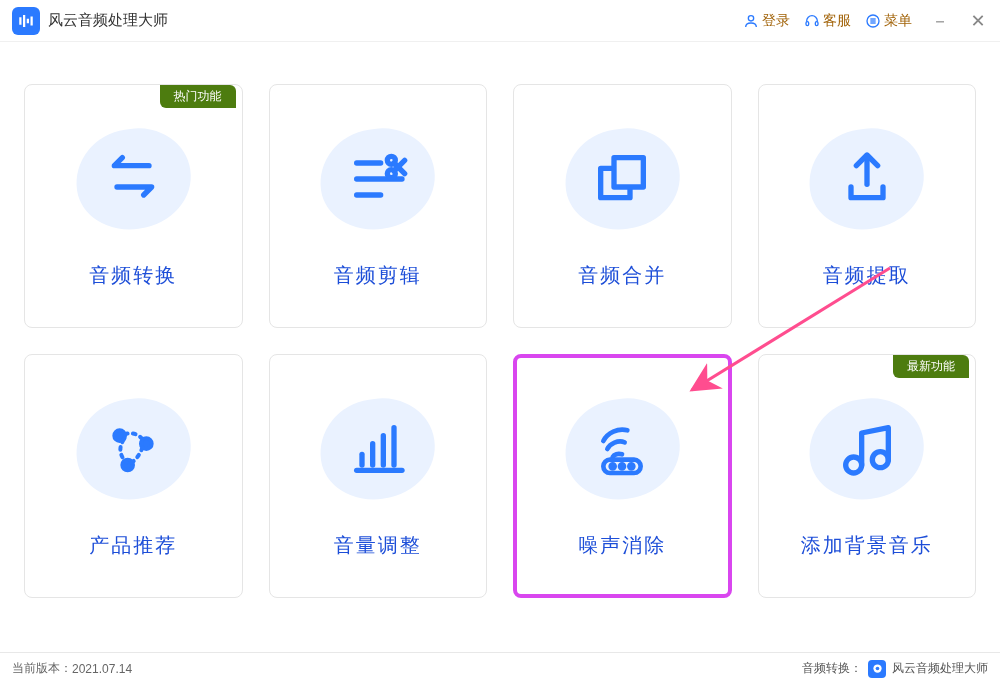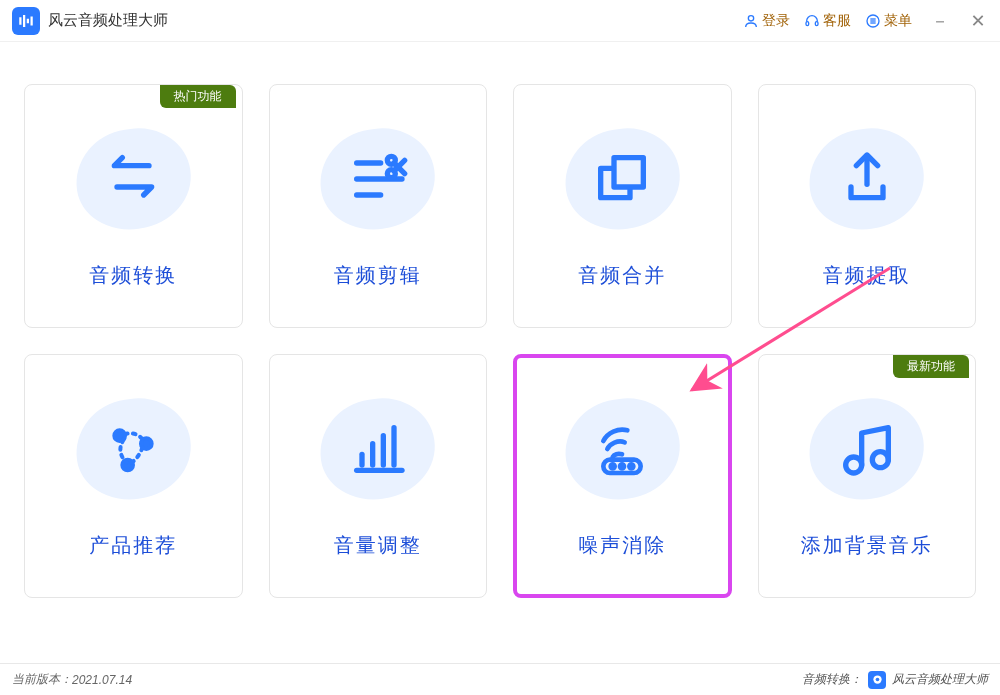--- a/index.html
+++ b/index.html
@@ -101,31 +101,30 @@
       transform: rotate(-8deg);
     }
     .card-icon { position: relative; z-index: 1; }
     .card-label {
       font-size: 20px;
       color: #1d4ed8;
       letter-spacing: 2px;
     }
     .footer {
       position: absolute;
-      bottom: 0;
+      bottom: 11px;
       left: 0;
       right: 0;
       height: 32px;
       border-top: 1px solid #e8e8e8;
       display: flex;
       align-items: center;
       padding: 0 12px;
       font-size: 12px;
       color: #666;
-      font-style: italic;
     }
     .footer-spacer { flex: 1; }
     .footer-reco {
       display: flex;
       align-items: center;
       color: #555;
     }
     .footer-reco .mini-logo {
       width: 18px;
       height: 18px;

